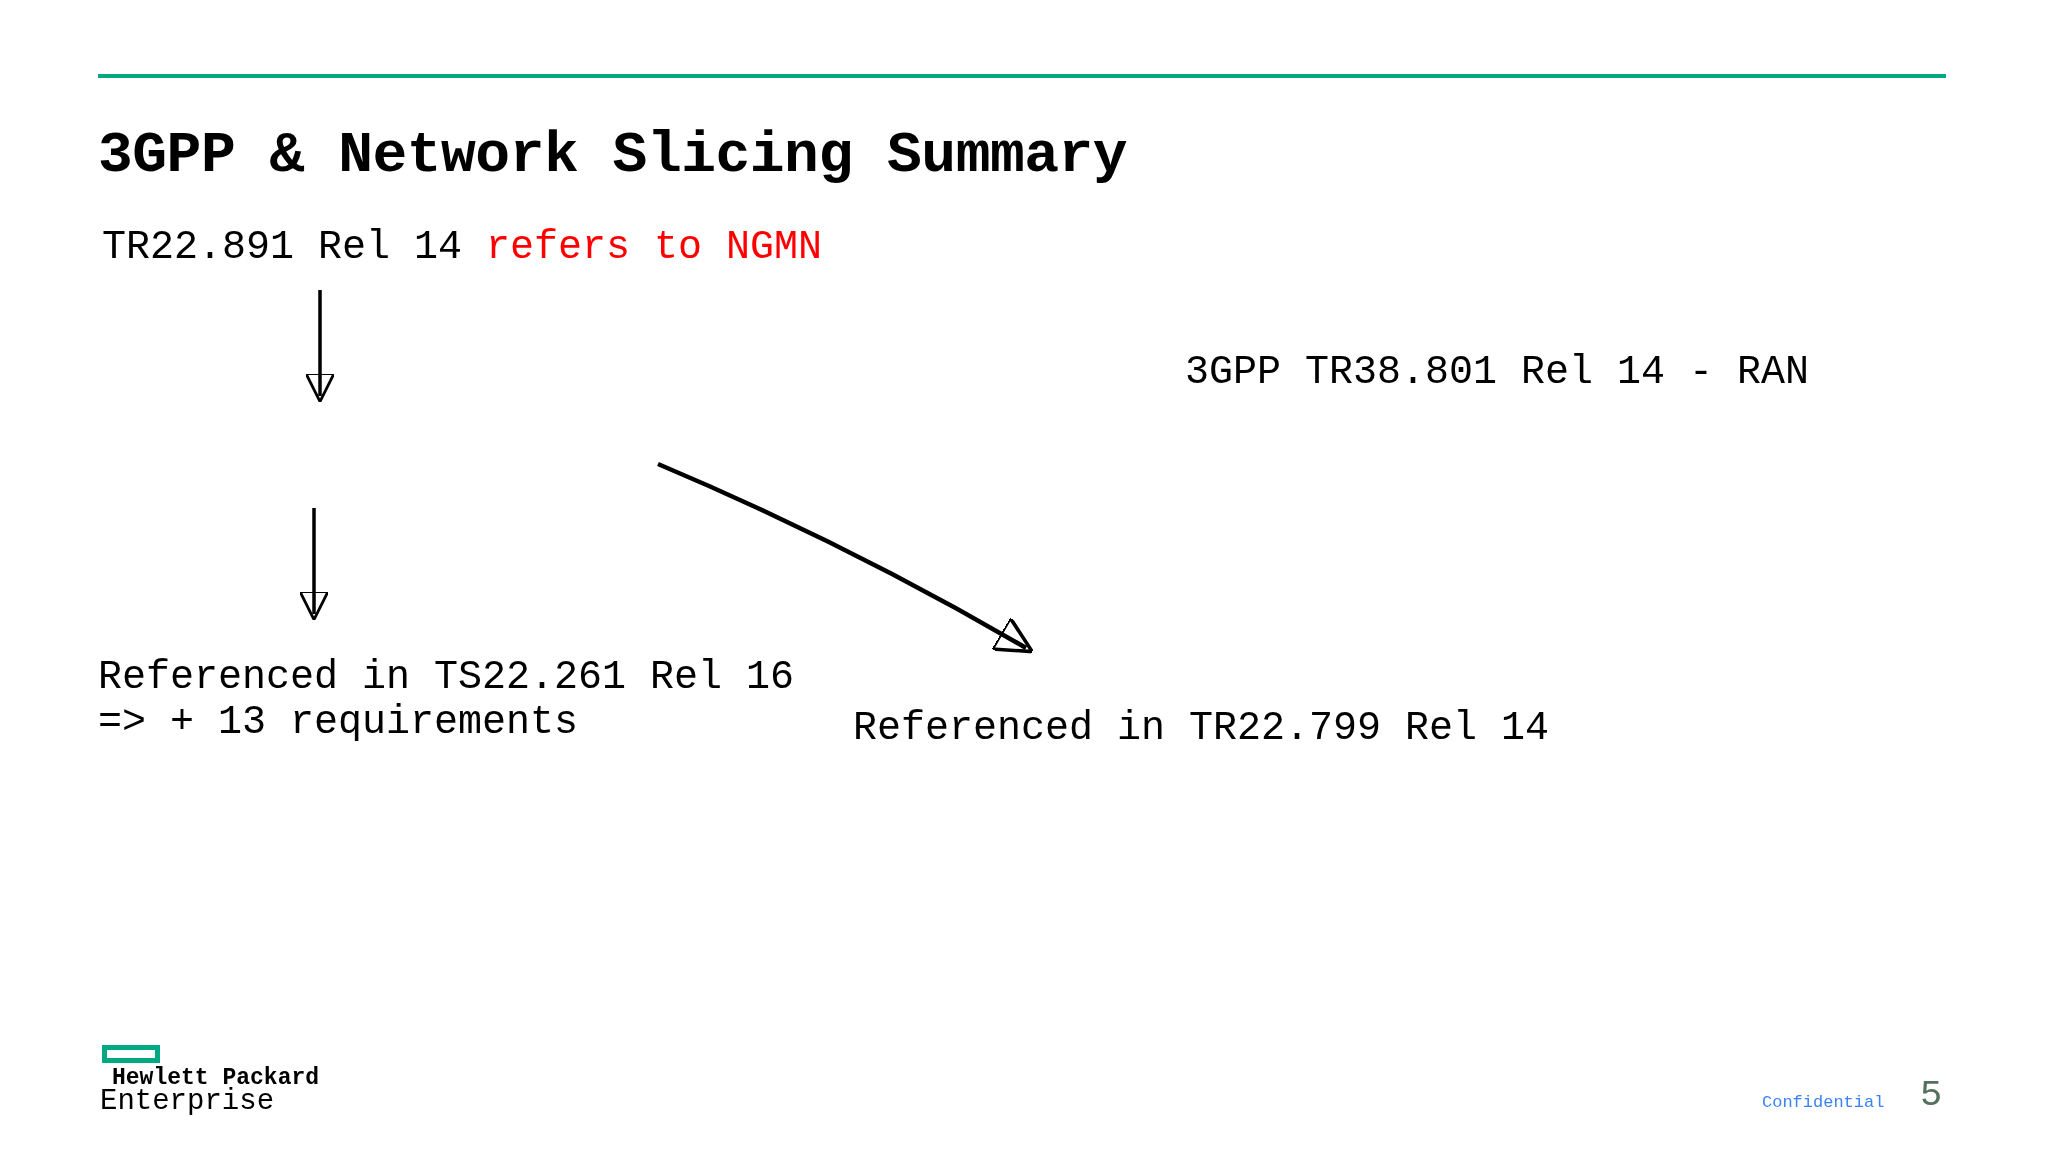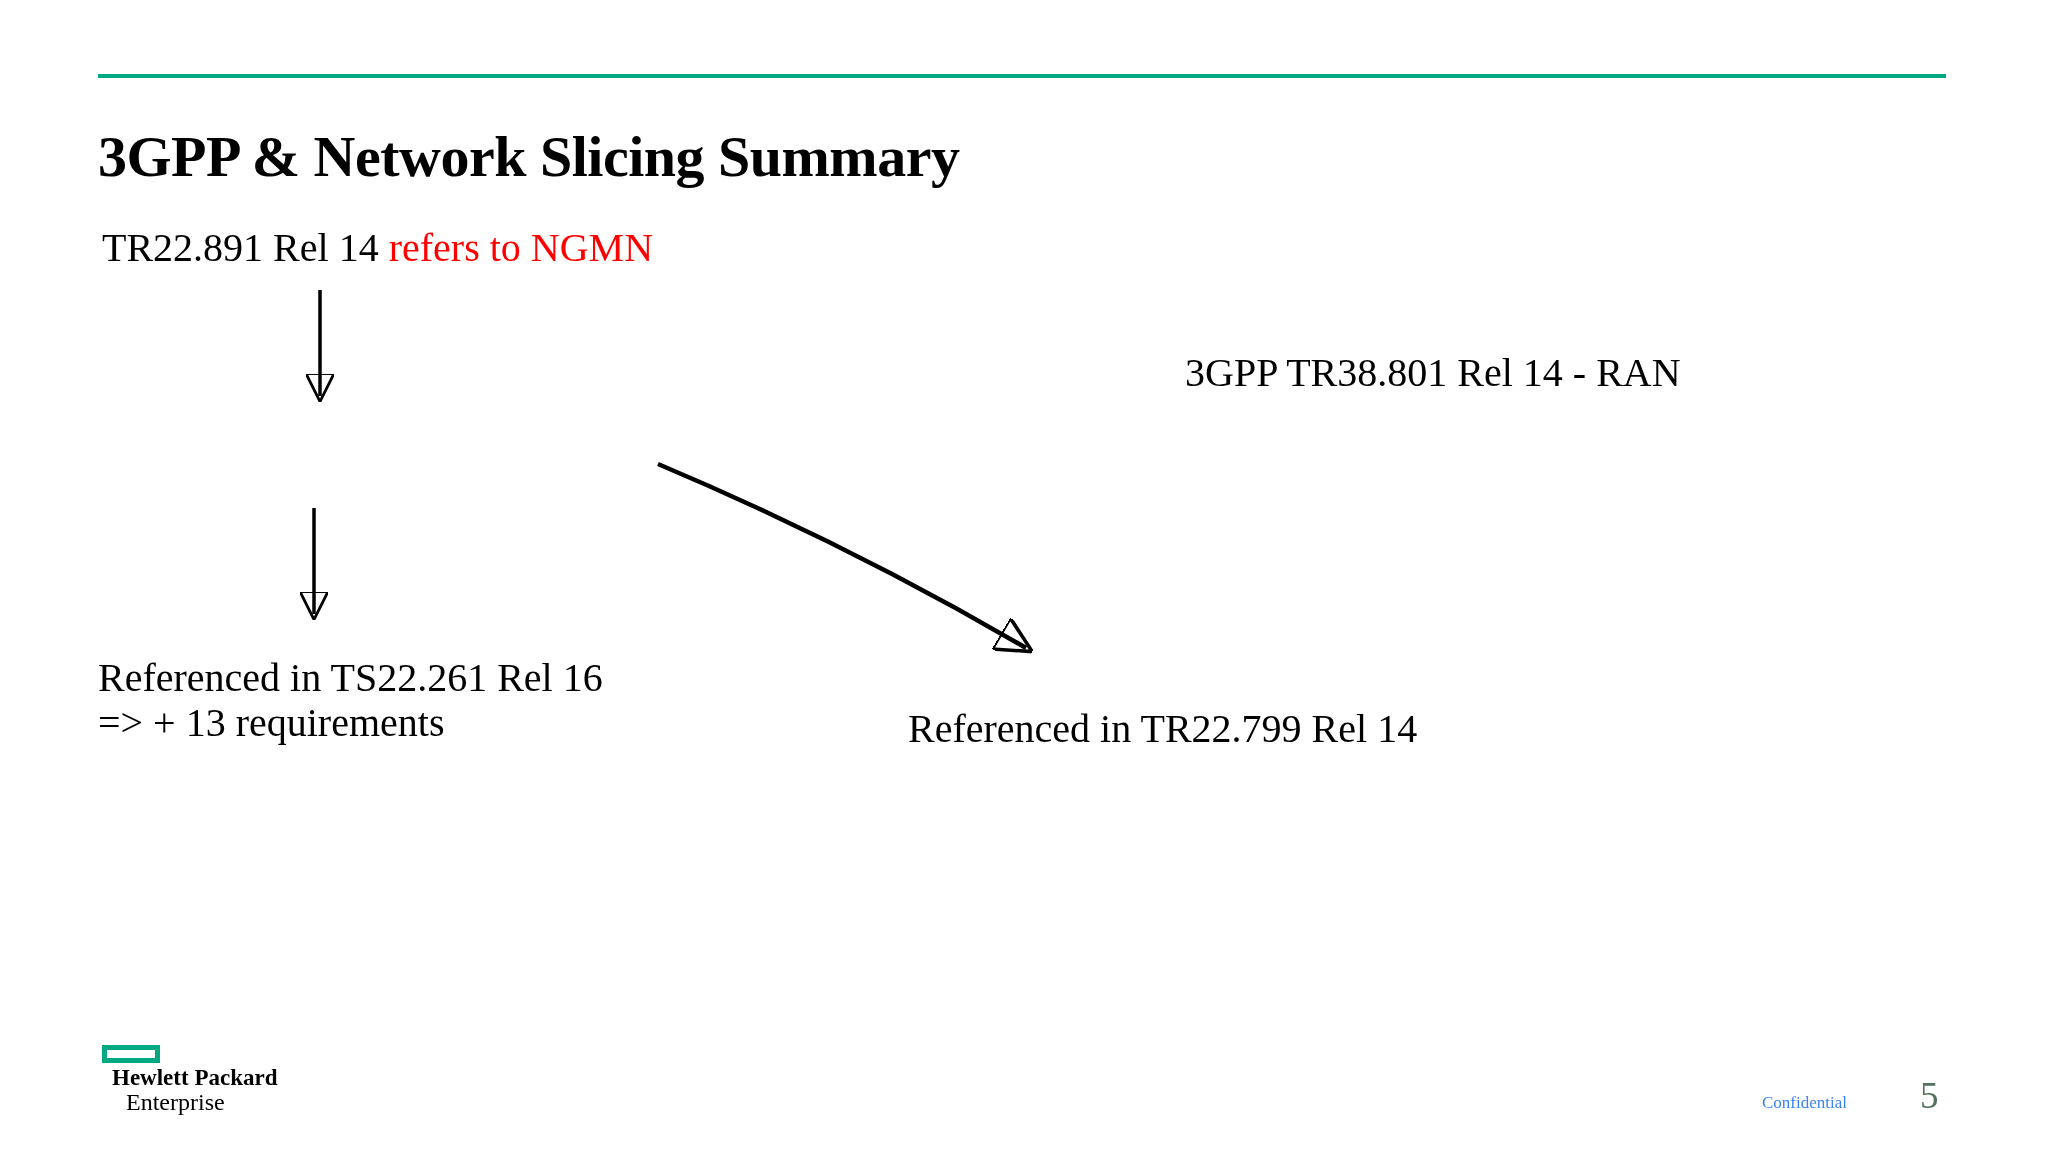--- a/index.html
+++ b/index.html
@@ -6,21 +6,21 @@
     margin: 0;
     padding: 0;
     background: #ffffff;
   }
   .slide {
     position: relative;
     width: 2048px;
     height: 1152px;
     background: var(--bg, #ffffff);
     overflow: hidden;
-    font-family: Liberation Serif, serif;
+    font-family: Liberation Mono, monospace;
     color: var(--text, #000000);
   }
   .accent-rule {
     position: absolute;
     left: 98px;
     top: 74px;
     width: 1848px;
     height: 4px;
     background: var(--accent, #01A982);
   }
@@ -36,21 +36,21 @@
   .node {
     position: absolute;
     font-size: 40px;
     line-height: 45px;
     white-space: nowrap;
   }
   .node-1 { left: 102px; top: 225px; }
   .node-1 .hl { color: var(--red, #ff0000); }
   .node-2 { left: 98px;  top: 438px; }
   .node-3 { left: 98px;  top: 655px; }
-  .node-4 { left: 908px; top: 706px; text-align: center; }
+  .node-4 { left: 853px; top: 706px; text-align: center; }
   .side-note { left: 1185px; top: 350px; text-align: center; }
   .arrows-layer {
     position: absolute;
     left: 0; top: 0;
     width: 2048px;
     height: 1152px;
   }
   .arrows-layer path, .arrows-layer line {
     stroke: #000000;
     fill: none;
@@ -71,24 +71,23 @@
     top: 1066px;
     font-size: 23px;
     font-weight: bold;
     line-height: 24px;
     white-space: nowrap;
   }
   .logo-line2 {
     position: absolute;
     left: 100px;
     top: 1090px;
-    font-size: 24px;
+    font-size: 29px;
     line-height: 24px;
     white-space: nowrap;
-    margin-left: 26px;
   }
   .confidential {
     position: absolute;
     left: 1762px;
     top: 1093px;
     font-size: 17px;
     color: #3b82f6;
   }
   .page-number {
     position: absolute;

